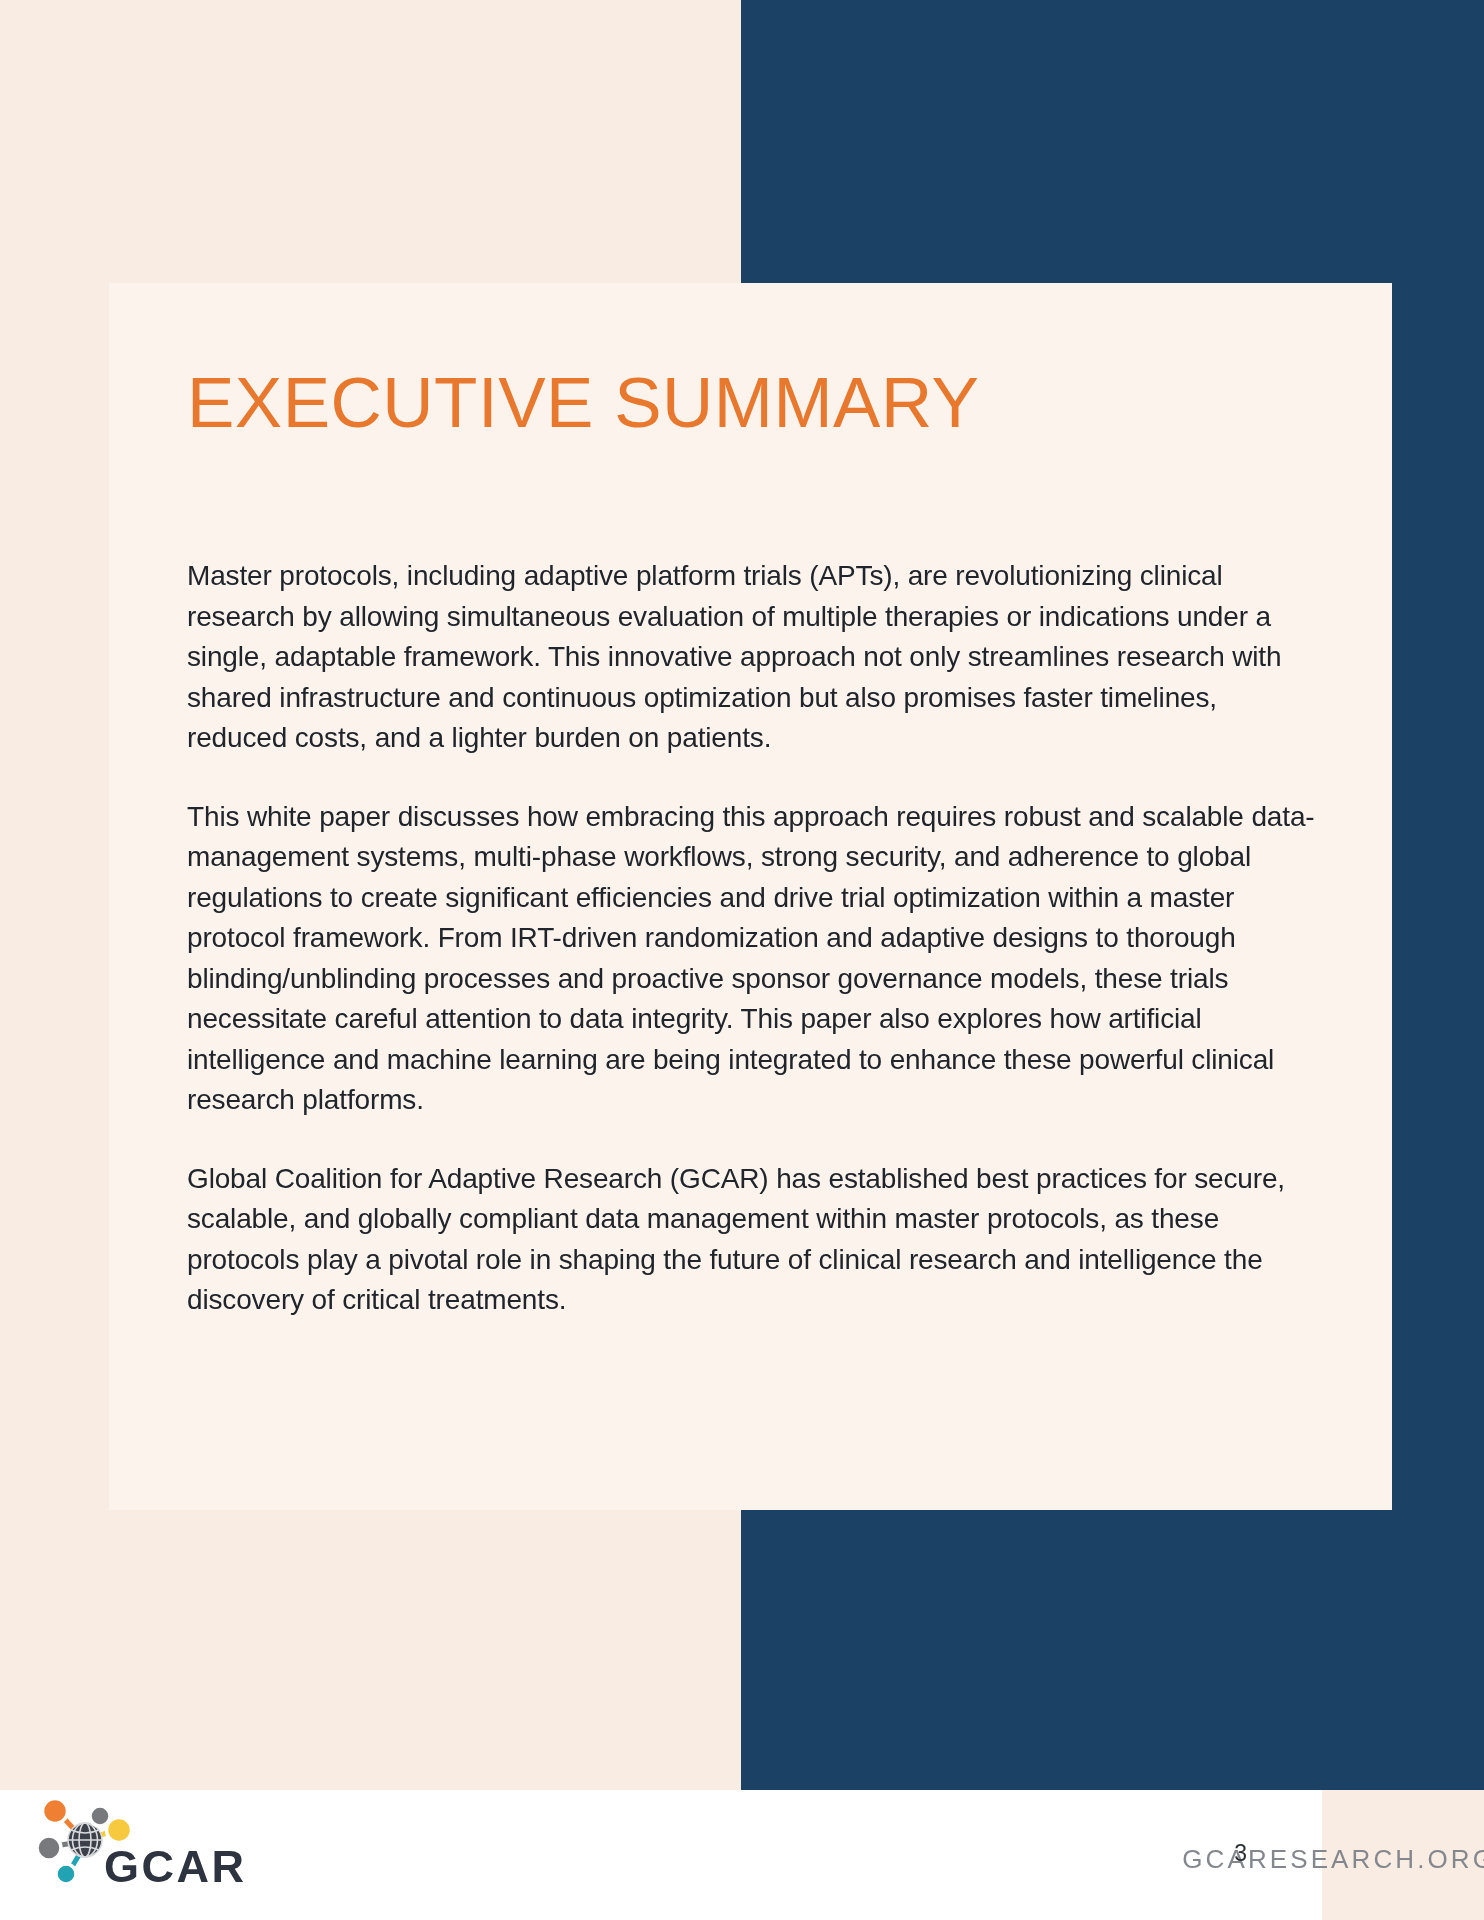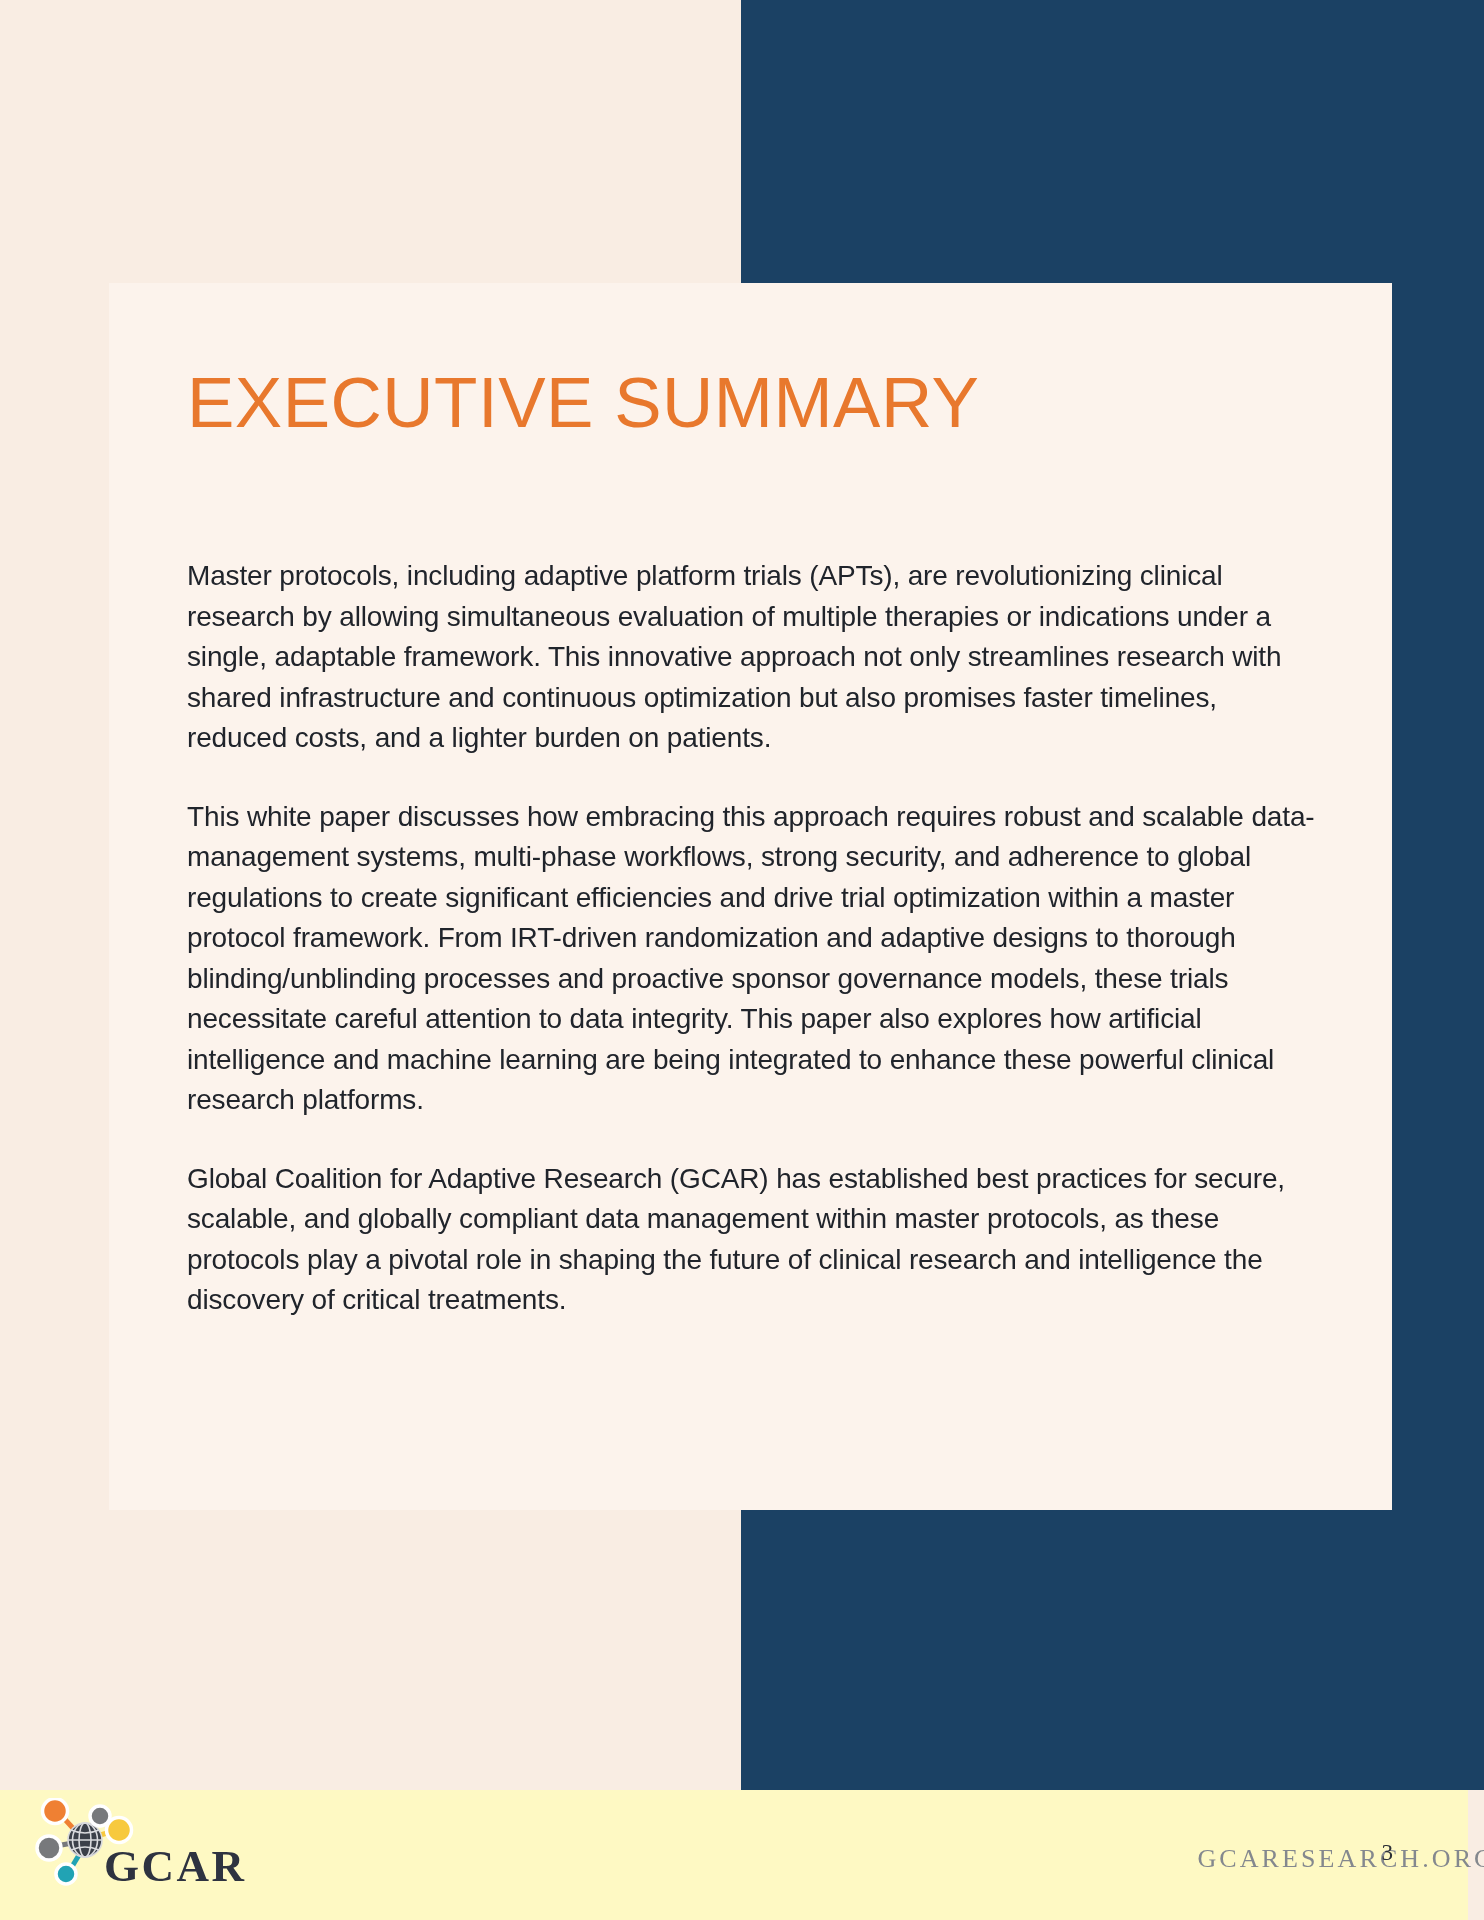--- a/index.html
+++ b/index.html
@@ -71,24 +71,23 @@
     color: #20242b;
     letter-spacing: -0.15px;
   }
   .body-copy p:last-child { margin-bottom: 0; }
 
   
   .footer {
     position: absolute;
     left: 0;
     bottom: 0;
-    width: 1468px;
+    width: 1322px;
     height: 130px;
-    background: #fef9c3;
-    font-family: Liberation Serif, serif;
+    background: #ffffff;
   }
 
   .logo-wrap {
     position: absolute;
     left: 24px;
     top: 8px;
     width: 230px;
     height: 120px;
   }
   .logo-mark {

